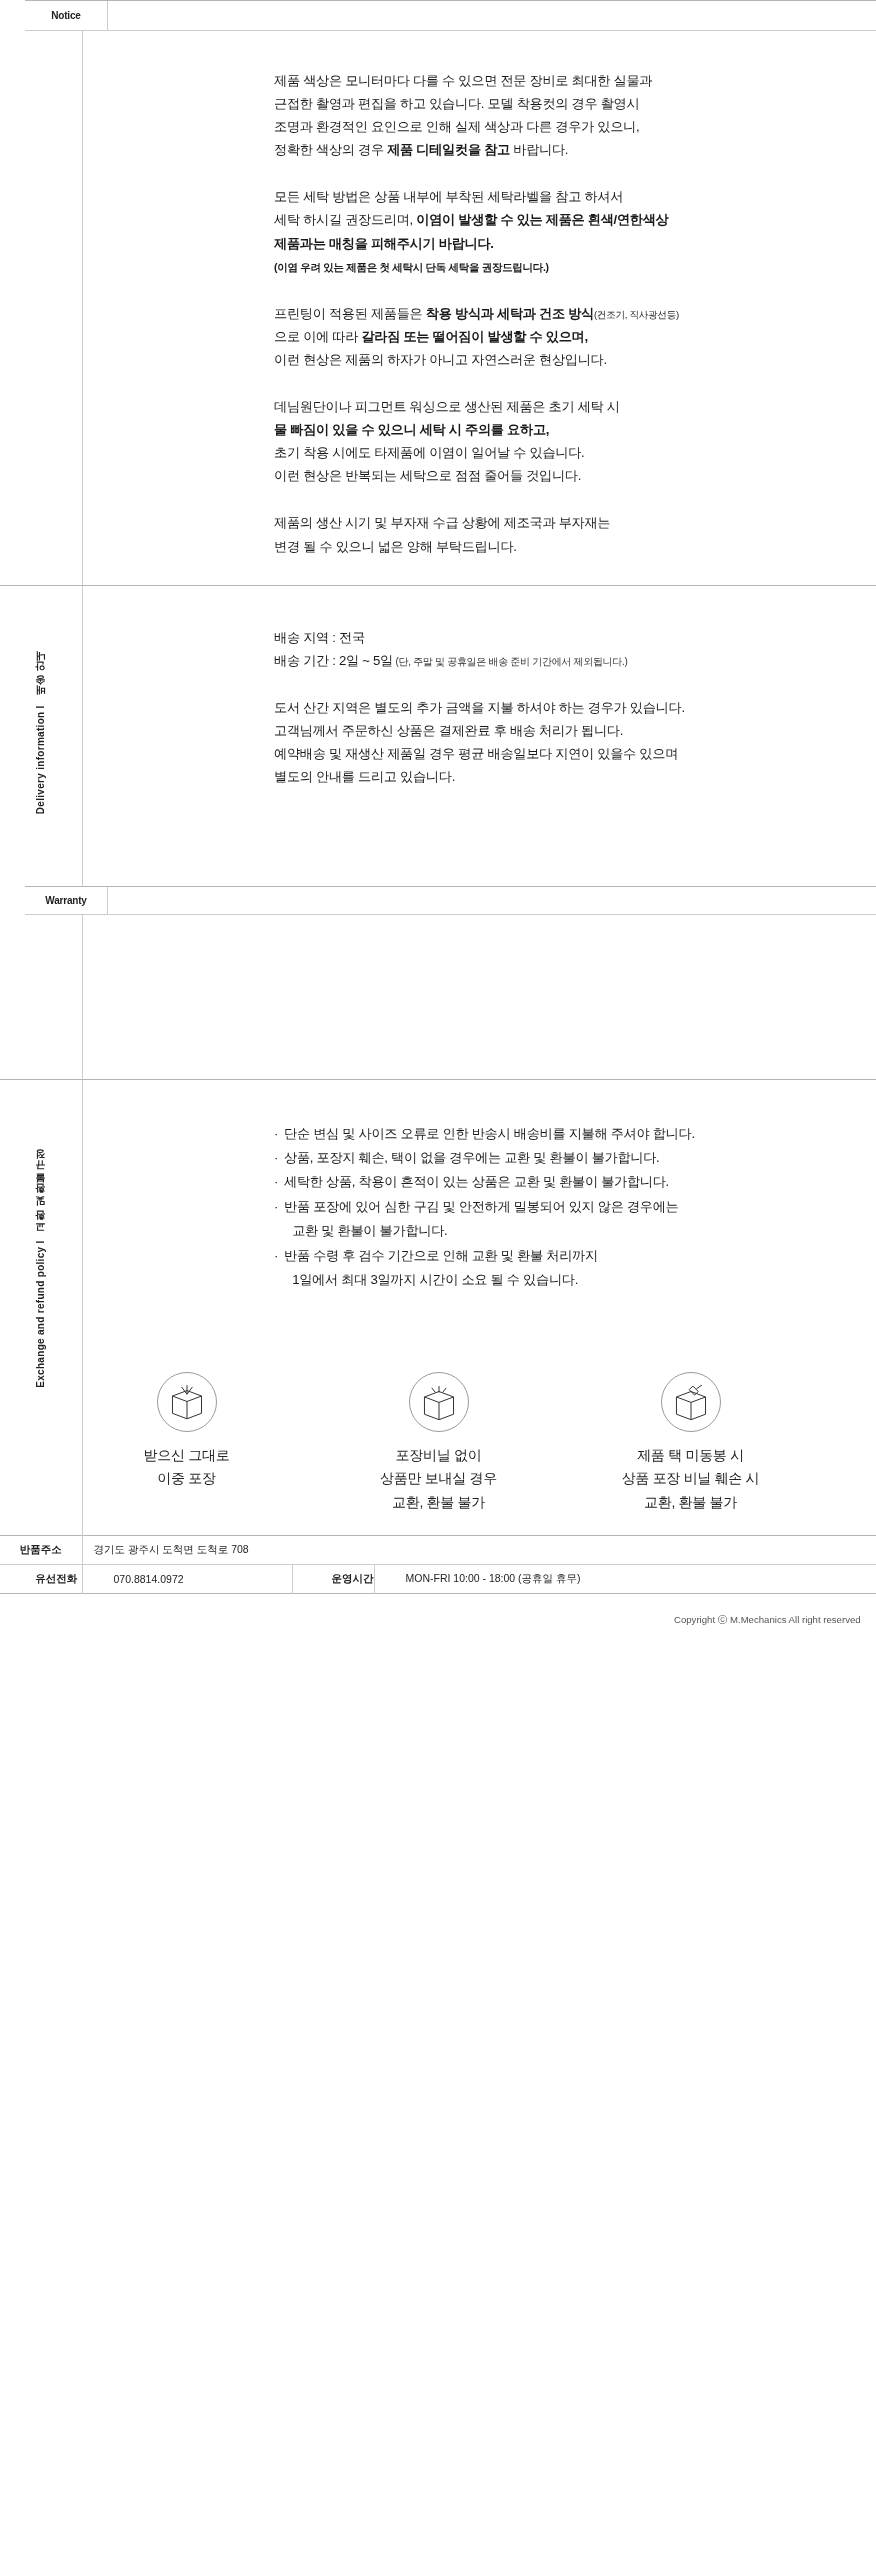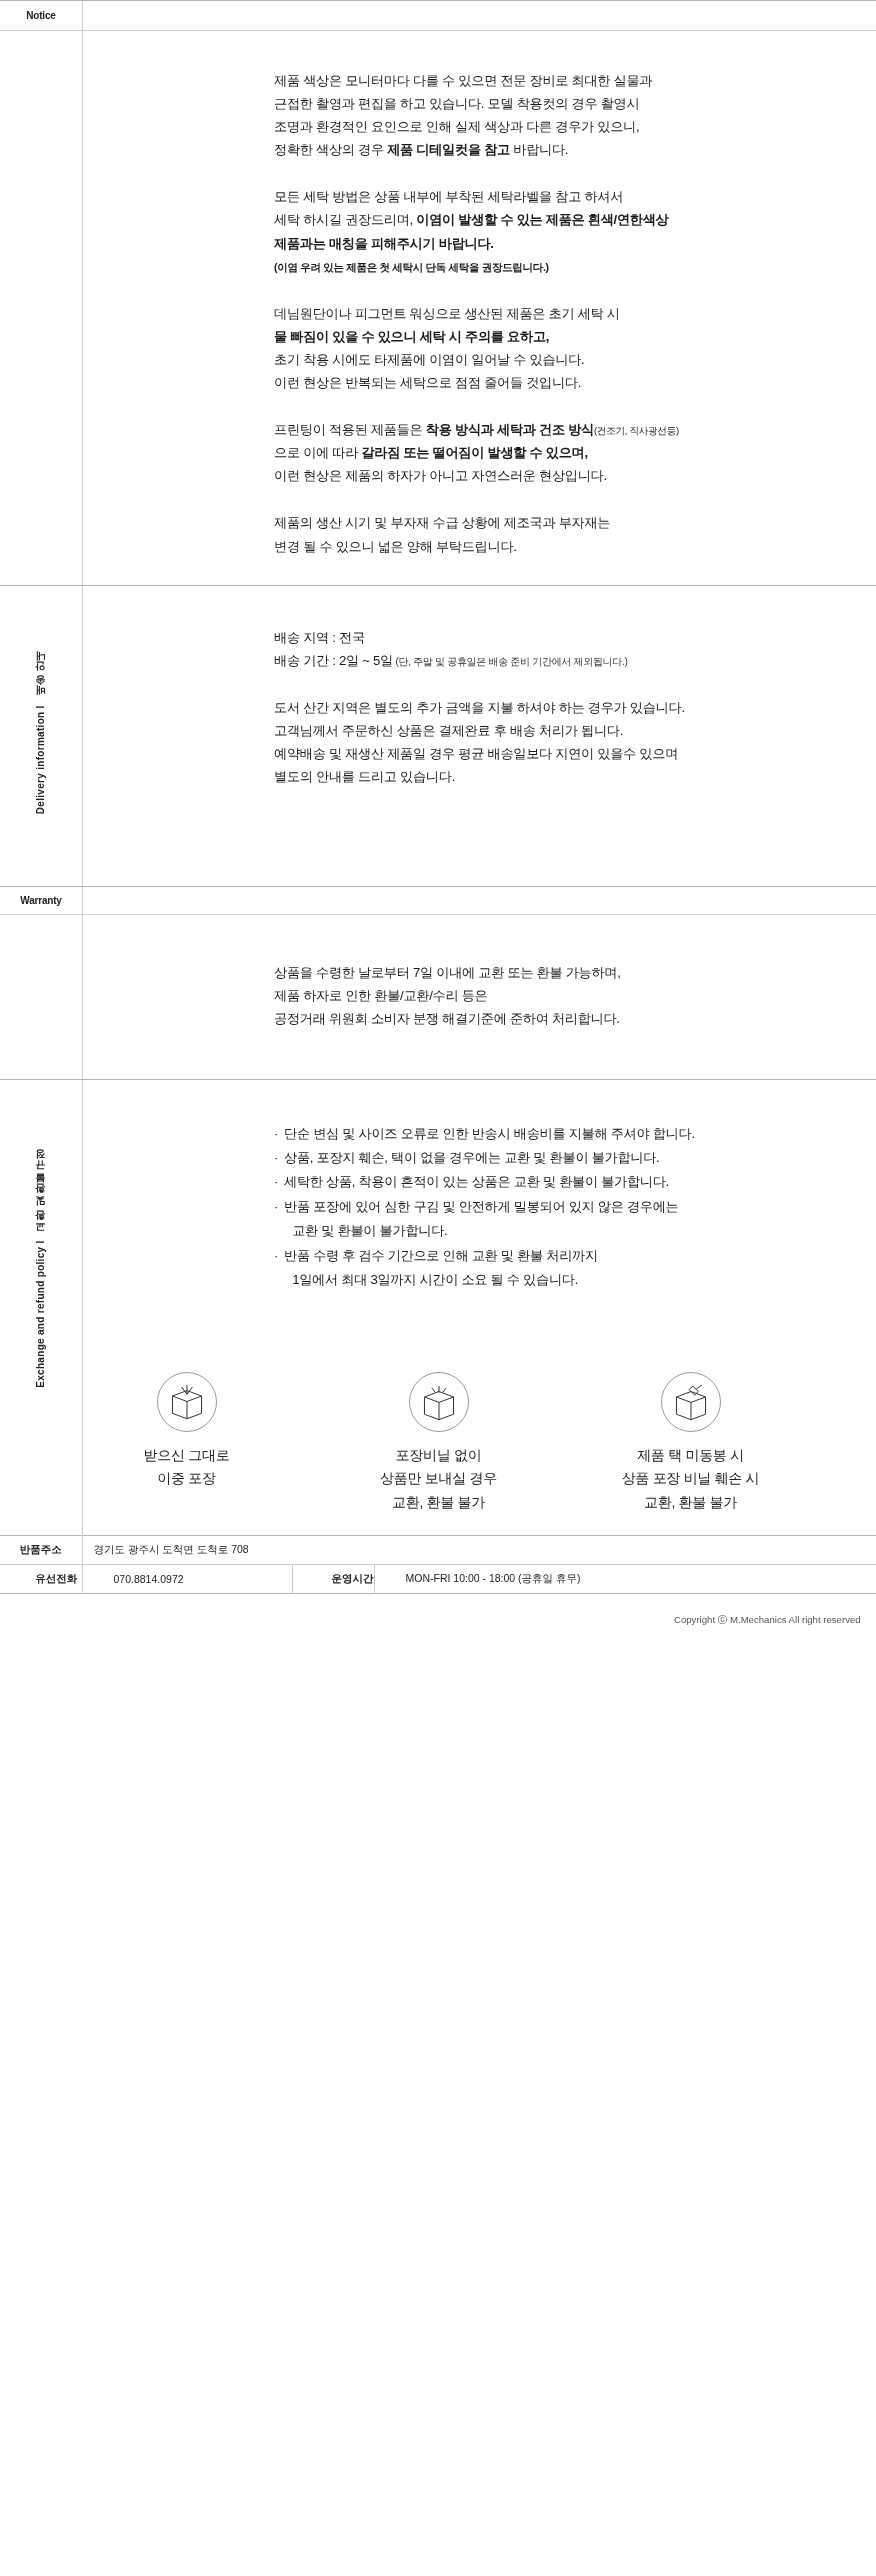--- a/index.html
+++ b/index.html
@@ -54,20 +54,21 @@
   .small { font-size: 10.5px; font-weight: bold; }
   .tiny { font-size: 9.6px; }
   .note-small { font-size: 10px; color: #333; font-weight: normal; }
 
   
   .row-head {
     position: relative;
     height: 31px;
     border-top: 0.9px solid #b5b5b5;
     border-bottom: 0.9px solid #cccccc;
+    margin-left: 25px;
   }
   .row-head .label-cell {
     line-height: 30px;
   }
   .row-head .vline {
     background: #cccccc;
   }
 
   
   .vlabel {
@@ -218,22 +219,22 @@
   <div class="row-head">
     <div class="label-cell">Notice</div>
     <div class="vline"></div>
   </div>
 
   <div class="section" id="notice-section">
     <div class="vline"></div>
     <div class="body-col" id="notice-body">
         <p class="blk"><span>제품 색상은 모니터마다 다를 수 있으면 전문 장비로 최대한 실물과</span><br><span>근접한 촬영과 편집을 하고 있습니다. 모델 착용컷의 경우 촬영시</span><br><span>조명과 환경적인 요인으로 인해 실제 색상과 다른 경우가 있으니,</span><br><span>정확한 색상의 경우 </span><span class="bold">제품 디테일컷을 참고</span><span> 바랍니다.</span></p>
         <p class="blk"><span>모든 세탁 방법은 상품 내부에 부착된 세탁라벨을 참고 하셔서</span><br><span>세탁 하시길 권장드리며, </span><span class="bold">이염이 발생할 수 있는 제품은 흰색/연한색상</span><br><span class="bold">제품과는 매칭을 피해주시기 바랍니다.</span><br><span class="small">(이염 우려 있는 제품은 첫 세탁시 단독 세탁을 권장드립니다.)</span></p>
+        <p class="blk"><span>프린팅이 적용된 제품들은 </span><span class="bold">착용 방식과 세탁과 건조 방식</span><span class="tiny">(건조기, 직사광선등)</span><br><span>으로 이에 따라 </span><span class="bold">갈라짐 또는 떨어짐이 발생할 수 있으며,</span><br><span>이런 현상은 제품의 하자가 아니고 자연스러운 현상입니다.</span></p>
         <p class="blk"><span>데님원단이나 피그먼트 워싱으로 생산된 제품은 초기 세탁 시</span><br><span class="bold">물 빠짐이 있을 수 있으니 세탁 시 주의를 요하고,</span><br><span>초기 착용 시에도 타제품에 이염이 일어날 수 있습니다.</span><br><span>이런 현상은 반복되는 세탁으로 점점 줄어들 것입니다.</span></p>
-        <p class="blk"><span>프린팅이 적용된 제품들은 </span><span class="bold">착용 방식과 세탁과 건조 방식</span><span class="tiny">(건조기, 직사광선등)</span><br><span>으로 이에 따라 </span><span class="bold">갈라짐 또는 떨어짐이 발생할 수 있으며,</span><br><span>이런 현상은 제품의 하자가 아니고 자연스러운 현상입니다.</span></p>
         <p class="blk"><span>제품의 생산 시기 및 부자재 수급 상황에 제조국과 부자재는</span><br><span>변경 될 수 있으니 넓은 양해 부탁드립니다.</span></p>
       </div>
   </div>
 
   <div class="section" id="delivery-section">
     <div class="vline"></div>
     <div class="vlabel" style="top:0;height:301px;">
       <span>Delivery information l 배송 안내</span>
     </div>
     <div class="body-col" id="delivery-body">
@@ -242,23 +243,20 @@
       </div>
   </div>
 
   <div class="row-head" id="warranty-head">
     <div class="label-cell">Warranty</div>
     <div class="vline"></div>
   </div>
 
   <div class="section" id="warranty-section">
     <div class="vline"></div>
-    <div class="body-col" id="warranty-body">
-        <p class="blk"><span>상품을 수령한 날로부터 7일 이내에 교환 또는 환불 가능하며,</span><br><span>제품 하자로 인한 환불/교환/수리 등은</span><br><span>공정거래 위원회 소비자 분쟁 해결기준에 준하여 처리합니다.</span></p>
-      </div>
   </div>
 
   <div class="section" id="exchange-section">
     <div class="vline"></div>
     <div class="vlabel" style="top:0;height:384px;">
       <span>Exchange and refund policy l 교환 및 환불 규정</span>
     </div>
     <div class="body-col">
       <ul class="bullets" id="exchange-bullets">
           <li>단순 변심 및 사이즈 오류로 인한 반송시 배송비를 지불해 주셔야 합니다.</li>

